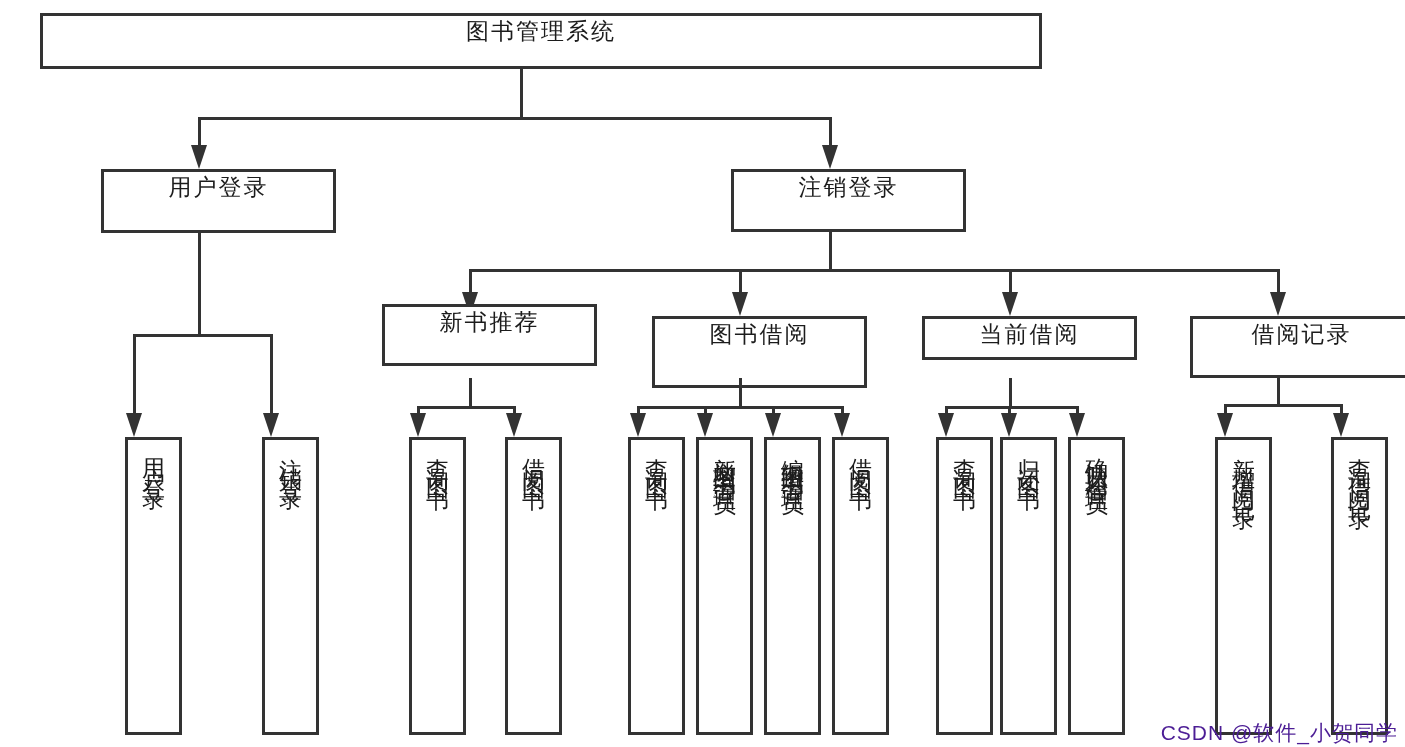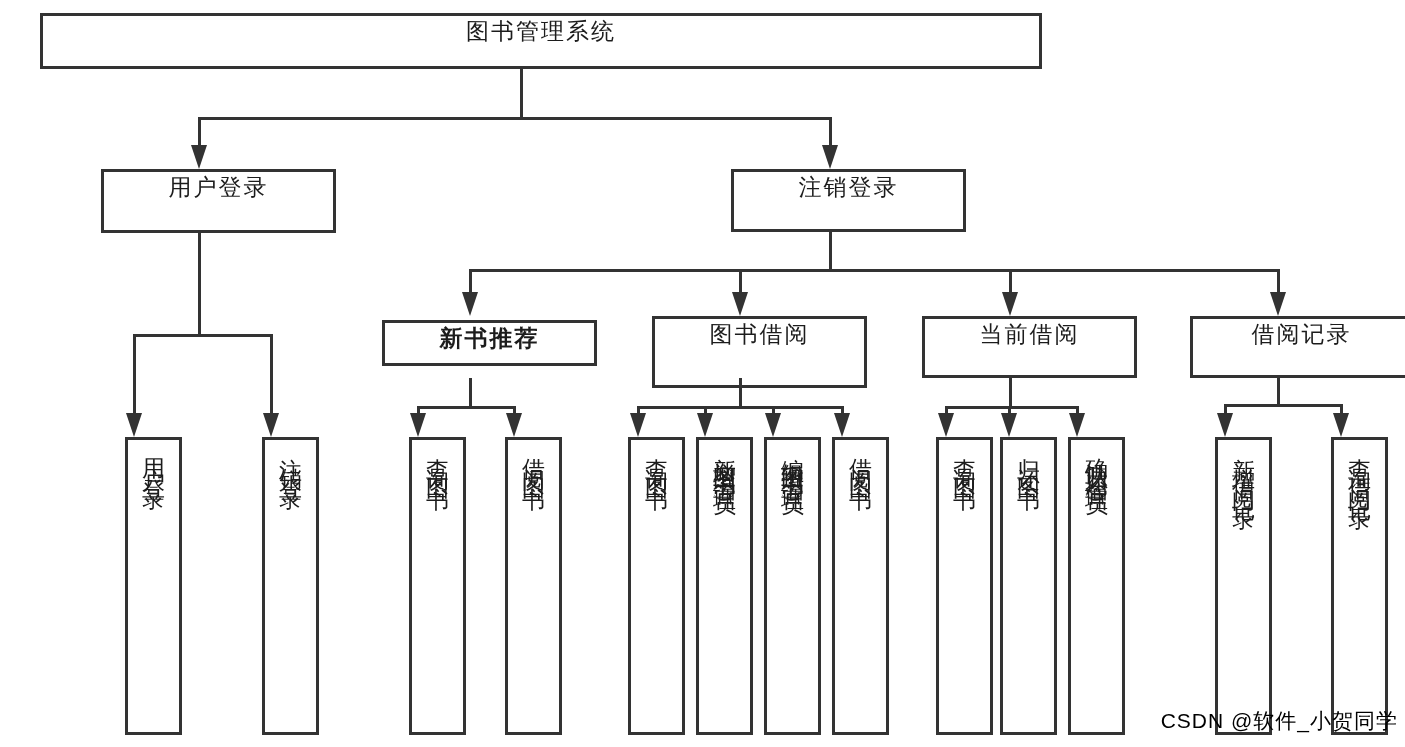--- a/index.html
+++ b/index.html
@@ -20,22 +20,22 @@
   .vtext.tight{letter-spacing:5px;}
   .vline,.hline{position:absolute;background:#333333;}
   .vline{width:3px;}
   .hline{height:3px;}
   .arrow{
     position:absolute;width:0;height:0;
     border-left:8px solid transparent;border-right:8px solid transparent;
     border-top:24px solid #333333;
   }
   #watermark{
-    position:absolute;right:7px;bottom:12px;font-size:21px;letter-spacing:1px;
-    color:#000000;z-index:5;white-space:nowrap;margin-left:21px;
+    position:absolute;right:7px;bottom:0;font-size:21px;letter-spacing:1px;
+    color:#4c1d95;z-index:5;white-space:nowrap;margin-left:21px;
   }
 </style>
 </head>
 <body>
 
 <div id="canvas">
 
   <div class="box" style="left:21px;top:13px;width:1002px;height:56px;">
     <span class="hlabel">图书管理系统</span>
   </div>
@@ -65,27 +65,27 @@
   <div class="hline" style="left:469px;top:269px;width:811px;"></div>
   <div class="vline" style="left:469px;top:269px;height:25px;"></div>
   <div class="arrow" style="left:462px;top:292px;"></div>
   <div class="vline" style="left:739px;top:269px;height:25px;"></div>
   <div class="arrow" style="left:732px;top:292px;"></div>
   <div class="vline" style="left:1009px;top:269px;height:25px;"></div>
   <div class="arrow" style="left:1002px;top:292px;"></div>
   <div class="vline" style="left:1277px;top:269px;height:25px;"></div>
   <div class="arrow" style="left:1270px;top:292px;"></div>
 
-  <div class="box" style="left:363px;top:320px;width:215px;height:46px;font-weight:bold;">
+  <div class="box" style="left:363px;top:304px;width:215px;height:62px;">
     <span class="hlabel">新书推荐</span>
   </div>
   <div class="box" style="left:633px;top:316px;width:215px;height:72px;">
     <span class="hlabel">图书借阅</span>
   </div>
-  <div class="box" style="left:903px;top:316px;width:215px;height:62px;">
+  <div class="box" style="left:903px;top:316px;width:215px;height:44px;">
     <span class="hlabel">当前借阅</span>
   </div>
   <div class="box" style="left:1171px;top:316px;width:223px;height:62px;">
     <span class="hlabel">借阅记录</span>
   </div>
 
   <div class="vline" style="left:469px;top:378px;height:31px;"></div>
   <div class="hline" style="left:417px;top:406px;width:99px;"></div>
   <div class="vline" style="left:417px;top:406px;height:9px;"></div>
   <div class="arrow" style="left:410px;top:413px;"></div>

